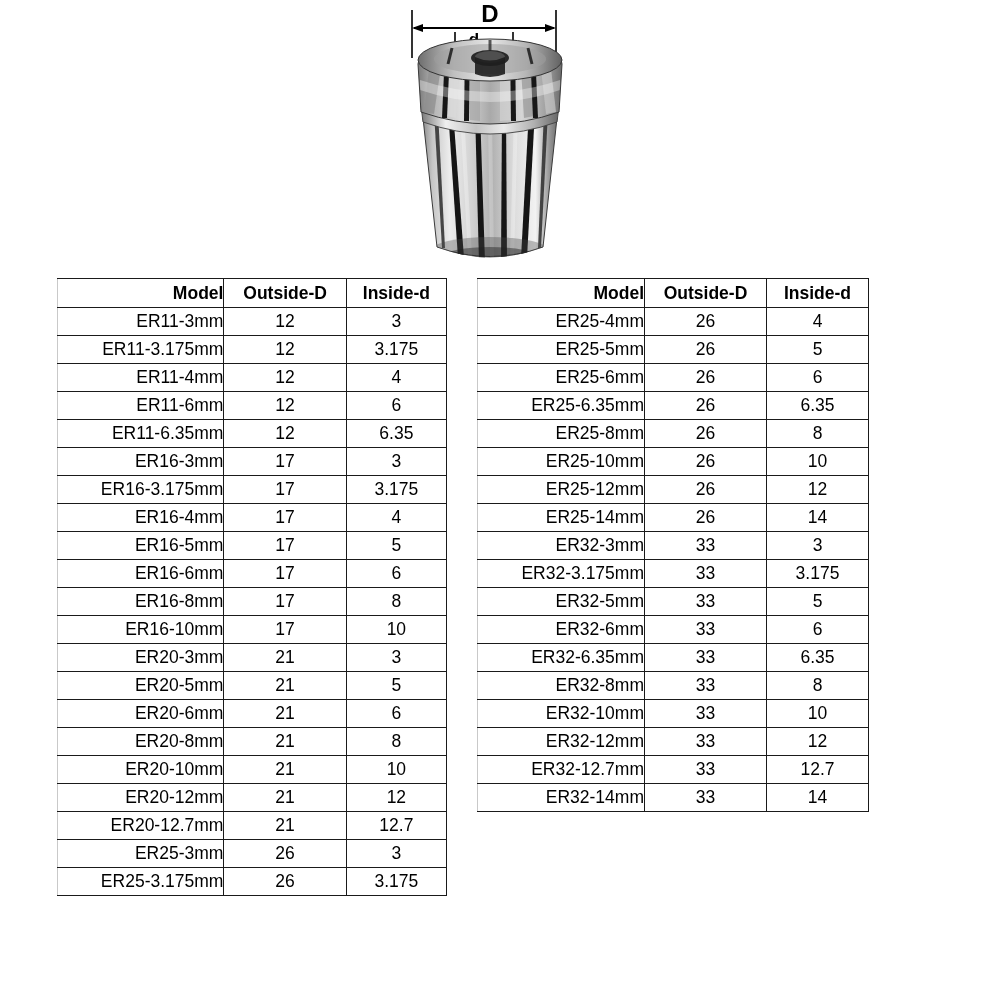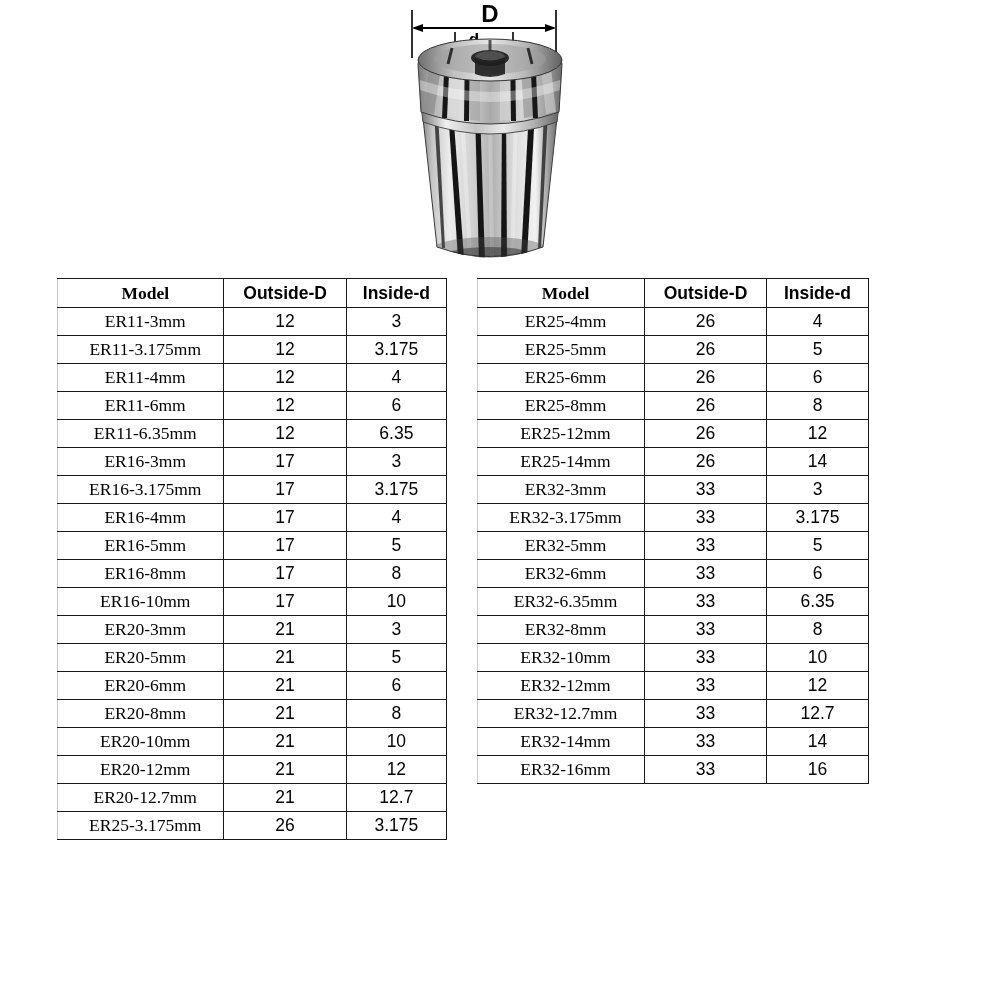--- a/index.html
+++ b/index.html
@@ -54,21 +54,21 @@
   }
   table.spec thead th {
     font-weight: bold;
     font-size: 17.5px;
     height: 28px;
     line-height: 28px;
   }
   
   table.spec tr > *:first-child { border-left: 1px solid #c9c9c9; }
 
-  .c-model { text-align: center; padding-left: 9px !important; font-family: Liberation Serif, serif; }
+  .c-model { text-align: right; padding-left: 9px !important; }
   .c-num   { text-align: center; }
 
   
   #left-table  col.w-model { width: 166px; }
   #left-table  col.w-out   { width: 122px; }
   #left-table  col.w-in    { width: 100px; }
   #right-table col.w-model { width: 167px; }
   #right-table col.w-out   { width: 122px; }
   #right-table col.w-in    { width: 102px; }
 
@@ -259,20 +259,25 @@
           <td class="c-model">ER16-4mm</td>
           <td class="c-num">17</td>
           <td class="c-num">4</td>
         </tr>
         <tr>
           <td class="c-model">ER16-5mm</td>
           <td class="c-num">17</td>
           <td class="c-num">5</td>
         </tr>
         <tr>
+          <td class="c-model">ER16-6mm</td>
+          <td class="c-num">17</td>
+          <td class="c-num">6</td>
+        </tr>
+        <tr>
           <td class="c-model">ER16-8mm</td>
           <td class="c-num">17</td>
           <td class="c-num">8</td>
         </tr>
         <tr>
           <td class="c-model">ER16-10mm</td>
           <td class="c-num">17</td>
           <td class="c-num">10</td>
         </tr>
         <tr>
@@ -302,20 +307,25 @@
         </tr>
         <tr>
           <td class="c-model">ER20-12mm</td>
           <td class="c-num">21</td>
           <td class="c-num">12</td>
         </tr>
         <tr>
           <td class="c-model">ER20-12.7mm</td>
           <td class="c-num">21</td>
           <td class="c-num">12.7</td>
+        </tr>
+        <tr>
+          <td class="c-model">ER25-3mm</td>
+          <td class="c-num">26</td>
+          <td class="c-num">3</td>
         </tr>
         <tr>
           <td class="c-model">ER25-3.175mm</td>
           <td class="c-num">26</td>
           <td class="c-num">3.175</td>
         </tr>
       </tbody>
   </table>
 </div>
 
@@ -343,25 +353,35 @@
           <td class="c-model">ER25-5mm</td>
           <td class="c-num">26</td>
           <td class="c-num">5</td>
         </tr>
         <tr>
           <td class="c-model">ER25-6mm</td>
           <td class="c-num">26</td>
           <td class="c-num">6</td>
         </tr>
         <tr>
+          <td class="c-model">ER25-6.35mm</td>
+          <td class="c-num">26</td>
+          <td class="c-num">6.35</td>
+        </tr>
+        <tr>
           <td class="c-model">ER25-8mm</td>
           <td class="c-num">26</td>
           <td class="c-num">8</td>
         </tr>
         <tr>
+          <td class="c-model">ER25-10mm</td>
+          <td class="c-num">26</td>
+          <td class="c-num">10</td>
+        </tr>
+        <tr>
           <td class="c-model">ER25-12mm</td>
           <td class="c-num">26</td>
           <td class="c-num">12</td>
         </tr>
         <tr>
           <td class="c-model">ER25-14mm</td>
           <td class="c-num">26</td>
           <td class="c-num">14</td>
         </tr>
         <tr>
@@ -406,21 +426,16 @@
         </tr>
         <tr>
           <td class="c-model">ER32-12.7mm</td>
           <td class="c-num">33</td>
           <td class="c-num">12.7</td>
         </tr>
         <tr>
           <td class="c-model">ER32-14mm</td>
           <td class="c-num">33</td>
           <td class="c-num">14</td>
-        </tr>
-        <tr>
-          <td class="c-model">ER32-16mm</td>
-          <td class="c-num">33</td>
-          <td class="c-num">16</td>
         </tr>
       </tbody>
   </table>
 </div>
 
 </body></html>

